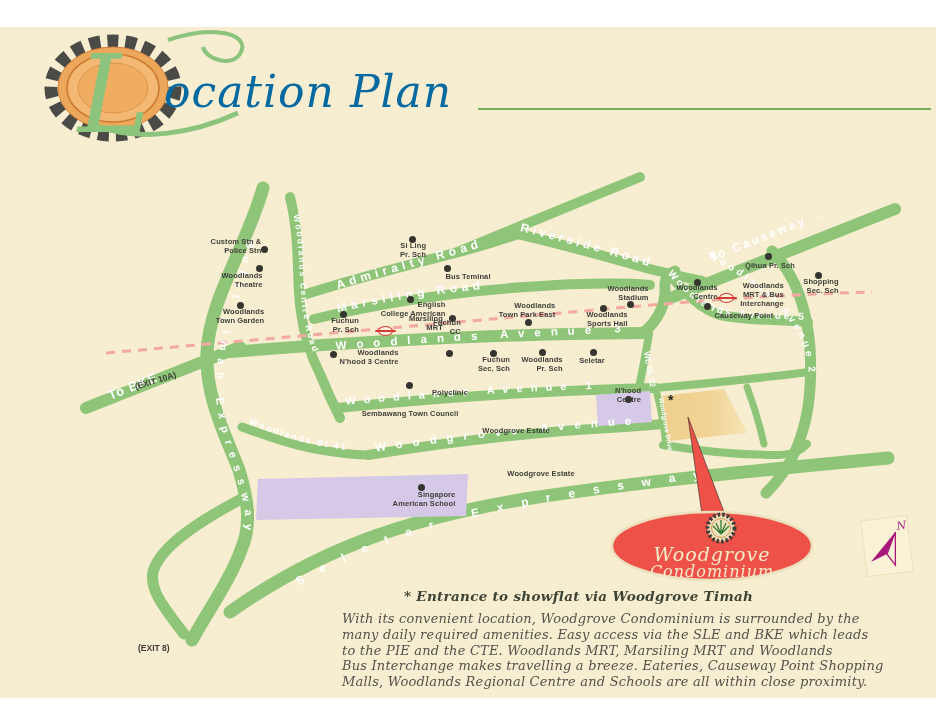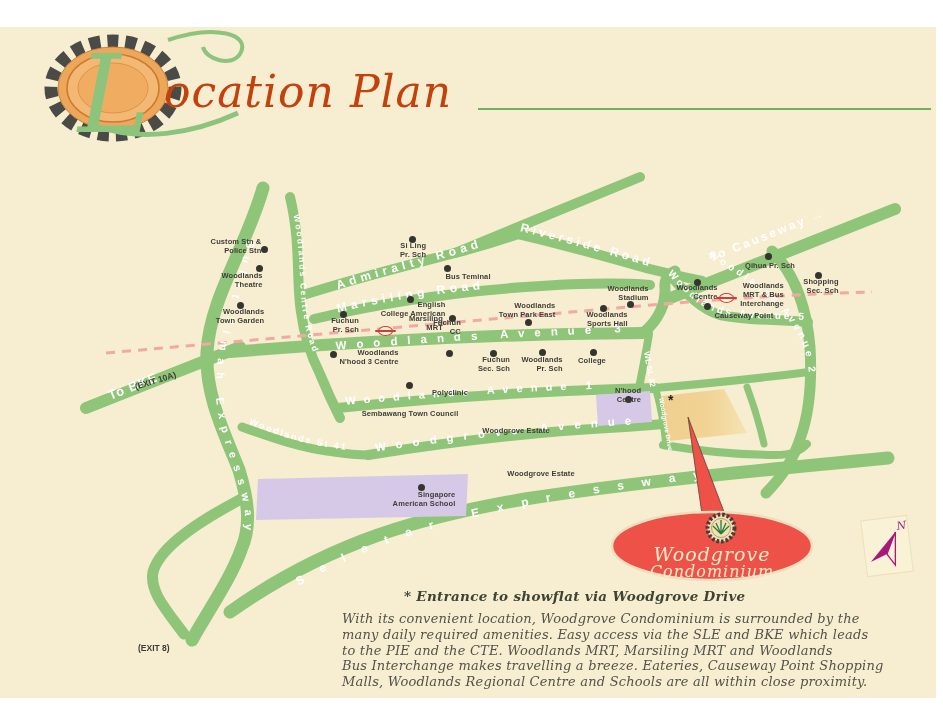--- a/index.html
+++ b/index.html
@@ -9,21 +9,21 @@
   svg.map{position:absolute;left:0;top:0;width:943px;height:717px}
   #landmark-layer{position:absolute;left:0;top:0;width:943px;height:717px}
   .lm-label{position:absolute;transform:translate(-50%,-50%);white-space:pre;text-align:right;
             font:bold 7.5px/8.8px "Liberation Sans",sans-serif;color:#3e3e39;letter-spacing:0.1px}
   .dot{position:absolute;width:7px;height:7px;border-radius:50%;background:#35352f}
   .mrt{position:absolute;width:15px;height:10px;border:1.6px solid #d43c33;border-radius:50%;
        background:#faf3e0;box-sizing:border-box}
   .mrt-bar{position:absolute;left:-4px;right:-4px;top:50%;margin-top:-1.3px;height:2.6px;
        background:#d43c33;border-radius:1px}
   .title{position:absolute;left:164px;top:66px;font:italic 44px "DejaVu Serif",serif;
-       color:#c2410c;letter-spacing:1px}
+       color:#0369a1;letter-spacing:1px}
   .note-entrance{position:absolute;left:404px;top:588px;
        font:italic bold 13.5px "DejaVu Serif",serif;color:#3d4335;letter-spacing:0.3px}
   .note-desc{position:absolute;left:342px;top:611px;white-space:pre-line;
        font:italic 13px/15.8px "DejaVu Serif",serif;color:#53524a;letter-spacing:0.2px}
   .road-label{fill:#ffffff;font-family:"Liberation Sans",sans-serif;font-weight:bold}
 </style>
 </head>
 <body>
 
 <div class="page"></div>
@@ -195,32 +195,32 @@
 N'hood 3 Centre</div>
     <div class="dot" style="left: 445.5px; top: 349.5px;"></div>
     <div class="lm-label" style="left: 450px; top: 361px; margin-top: 32px;">Polyclinic</div>
     <div class="dot" style="left: 489.5px; top: 349.5px;"></div>
     <div class="lm-label" style="left: 494px; top: 365px;">Fuchun
 Sec. Sch</div>
     <div class="dot" style="left: 538.5px; top: 348.5px;"></div>
     <div class="lm-label" style="left: 542px; top: 365px;">Woodlands
 Pr. Sch</div>
     <div class="dot" style="left: 589.5px; top: 348.5px;"></div>
-    <div class="lm-label" style="left: 592px; top: 361px;">College</div>
+    <div class="lm-label" style="left: 592px; top: 361px;">Seletar</div>
     <div class="dot" style="left: 405.5px; top: 381.5px;"></div>
     <div class="lm-label" style="left: 410px; top: 414px;">Sembawang Town Council</div>
     <div class="dot" style="left: 624.5px; top: 395.5px;"></div>
     <div class="lm-label" style="left: 628px; top: 396px;">N'hood
 Centre</div>
     <div class="lm-label" style="left: 516px; top: 431px;">Woodgrove Estate</div>
     <div class="lm-label" style="left: 541px; top: 474px;">Woodgrove Estate</div>
     <div class="dot" style="left: 417.5px; top: 483.5px;"></div>
     <div class="lm-label" style="left: 424px; top: 500px;">Singapore
 American School</div>
   </div>
 
 <div class="title">ocation Plan</div>
-<div class="note-entrance">*  Entrance to showflat via Woodgrove Drive</div>
+<div class="note-entrance">*  Entrance to showflat via Woodgrove Timah</div>
 <div class="note-desc">With its convenient location, Woodgrove Condominium is surrounded by the
 many daily required amenities. Easy access via the SLE and BKE which leads
 to the PIE and the CTE. Woodlands MRT, Marsiling MRT and Woodlands
 Bus Interchange makes travelling a breeze. Eateries, Causeway Point Shopping
 Malls, Woodlands Regional Centre and Schools are all within close proximity.</div>
 
 </body></html>

